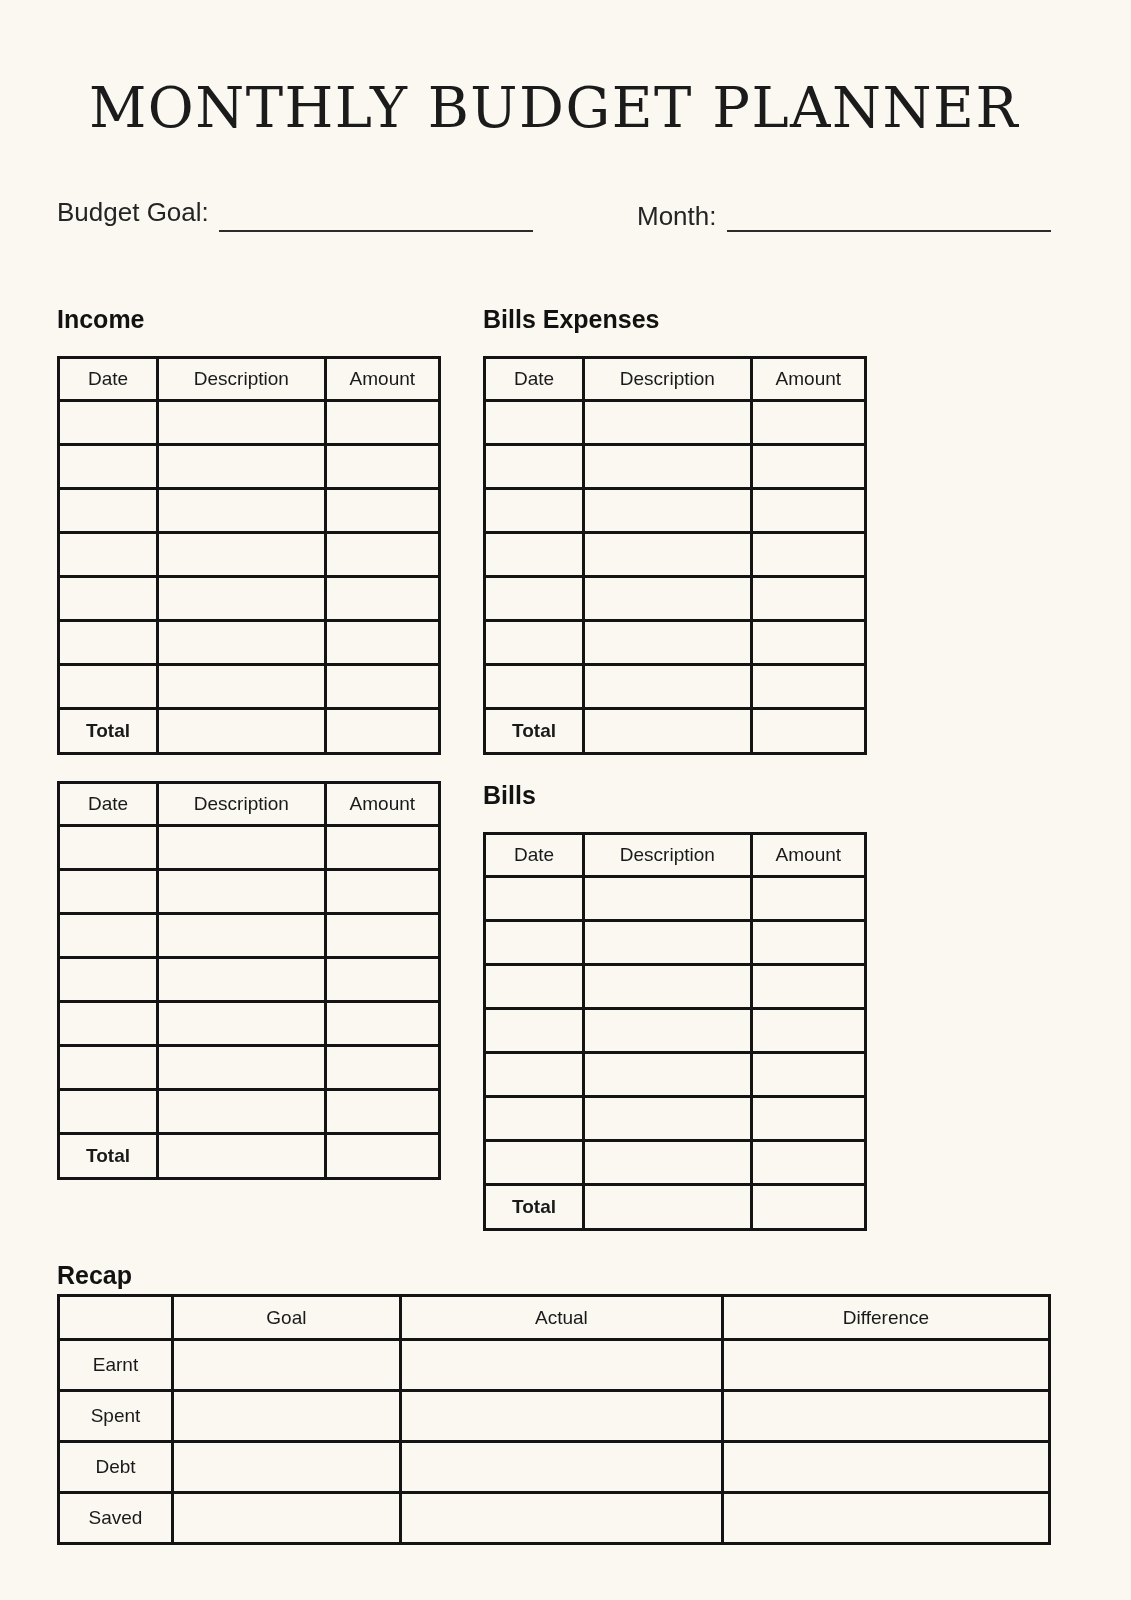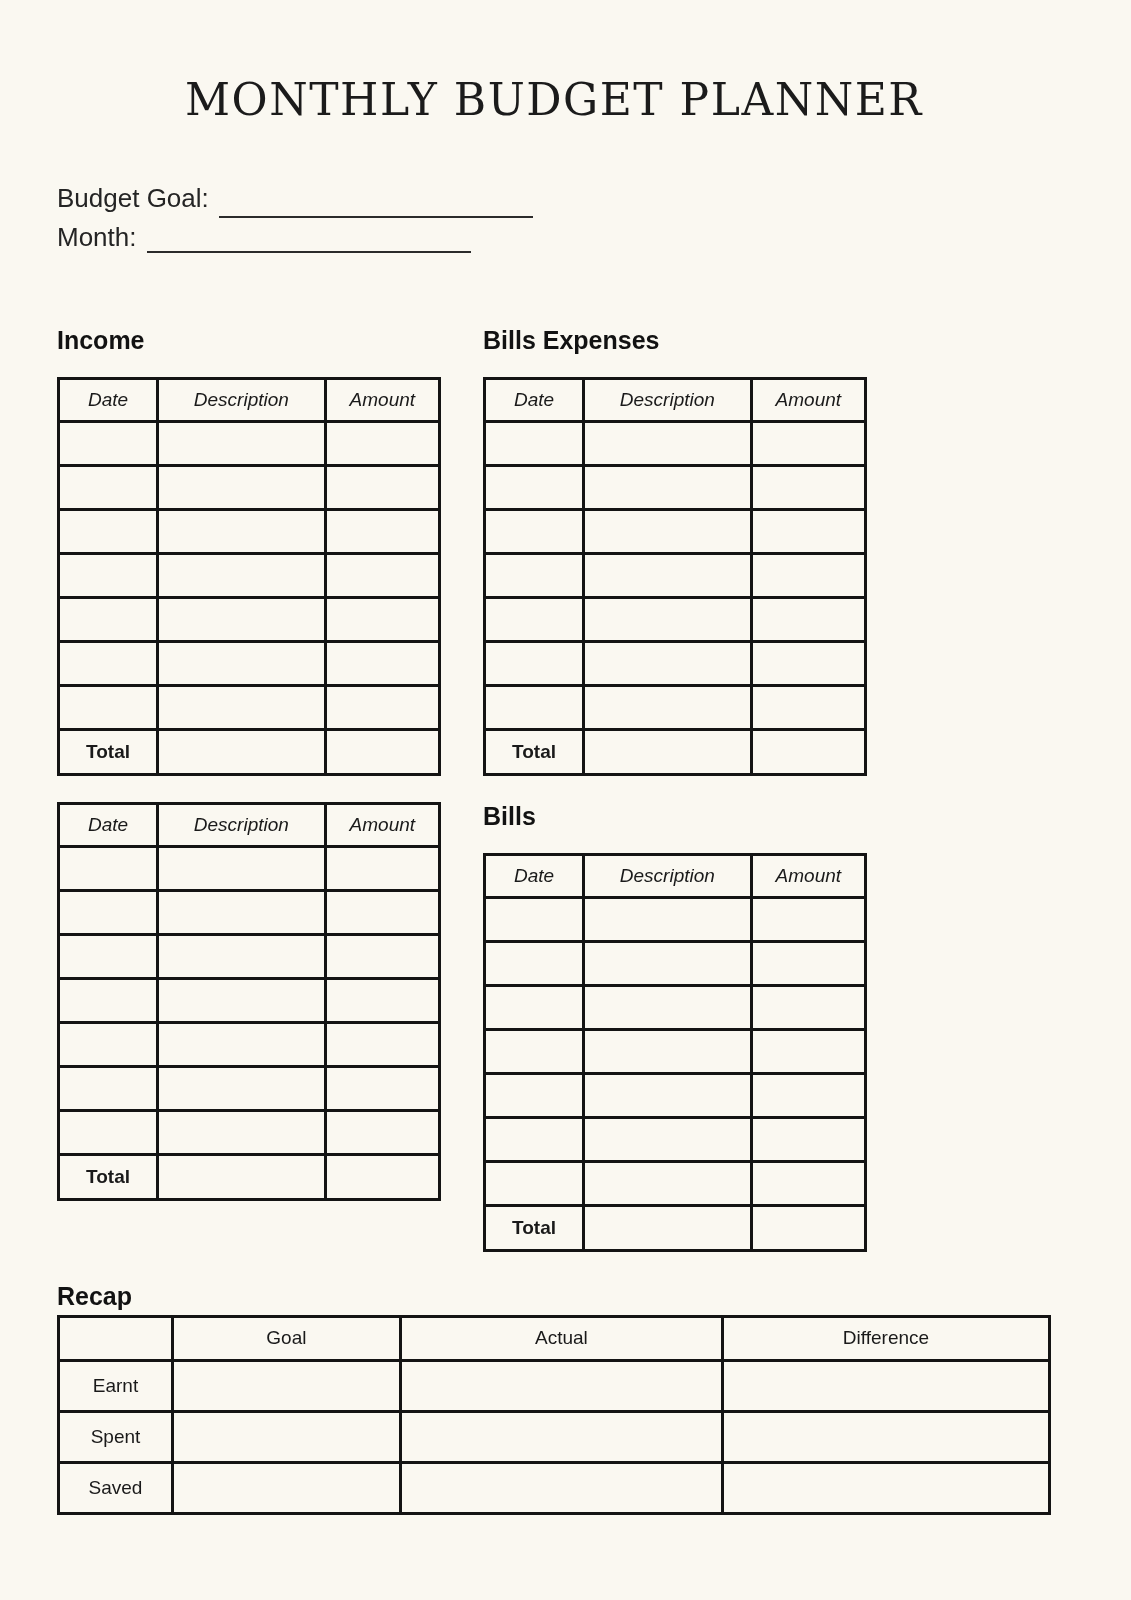--- a/index.html
+++ b/index.html
@@ -18,30 +18,29 @@
     box-sizing: border-box;
     width: 1131px;
     height: 1600px;
     padding: 0 80px 0 57px;
   }
   .title {
     margin: 74px 0 0 0;
     text-align: center;
     font-family: "DejaVu Serif", "Liberation Serif", serif;
     font-weight: 500;
-    font-size: 44px;
+    font-size: 56px;
     line-height: 1.2;
     letter-spacing: 1.5px;
     color: #1B1B1B;
   }
   .goal-row {
     display: flex;
     justify-content: space-between;
     margin-top: 56px;
-    flex-direction: column;
   }
   .field {
     display: flex;
     align-items: flex-start;
   }
   .field-goal  { width: 476px; }
   .field-month { width: 414px; align-items: flex-end; }
   .field-label {
     font-size: 26px;
     line-height: 1.2;
@@ -75,21 +74,21 @@
   }
   th, td {
     border: 3px solid #141414;
     padding: 0;
     font-size: 19px;
     font-weight: normal;
     text-align: center;
     color: #1A1A1A;
     overflow: hidden;
   }
-  .entry-table th        { height: 40px; font-style: italic; }
+  .entry-table th        { height: 40px; }
   .entry-table tbody td  { height: 41px; }
   .entry-table tfoot td  { height: 42px; font-weight: bold; }
   .recap-section { width: 994px; margin-top: 30px; }
   .recap-section .section-heading { margin-bottom: 4px; }
   .recap-table th       { height: 41px; }
   .recap-table tbody td { height: 48px; }
   col.c-date   { width: 26%; }
   col.c-desc   { width: 44%; }
   col.c-amt    { width: 30%; }
   col.r-label  { width: 11.5%; }
@@ -390,20 +389,26 @@
             <td></td>
             <td></td>
           </tr>
           <tr>
             <td>Spent</td>
             <td></td>
             <td></td>
             <td></td>
           </tr>
           <tr>
+            <td>Debt</td>
+            <td></td>
+            <td></td>
+            <td></td>
+          </tr>
+          <tr>
             <td>Saved</td>
             <td></td>
             <td></td>
             <td></td>
           </tr>
         </tbody>
     </table>
   </div>
 
 </div>

